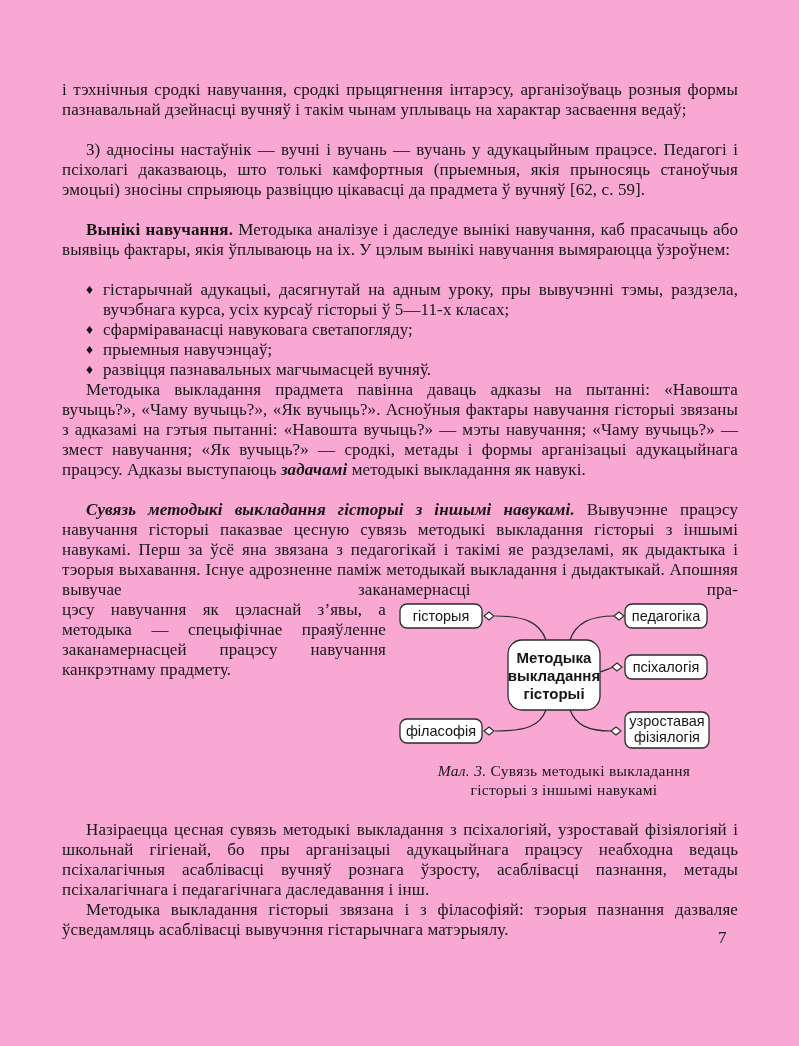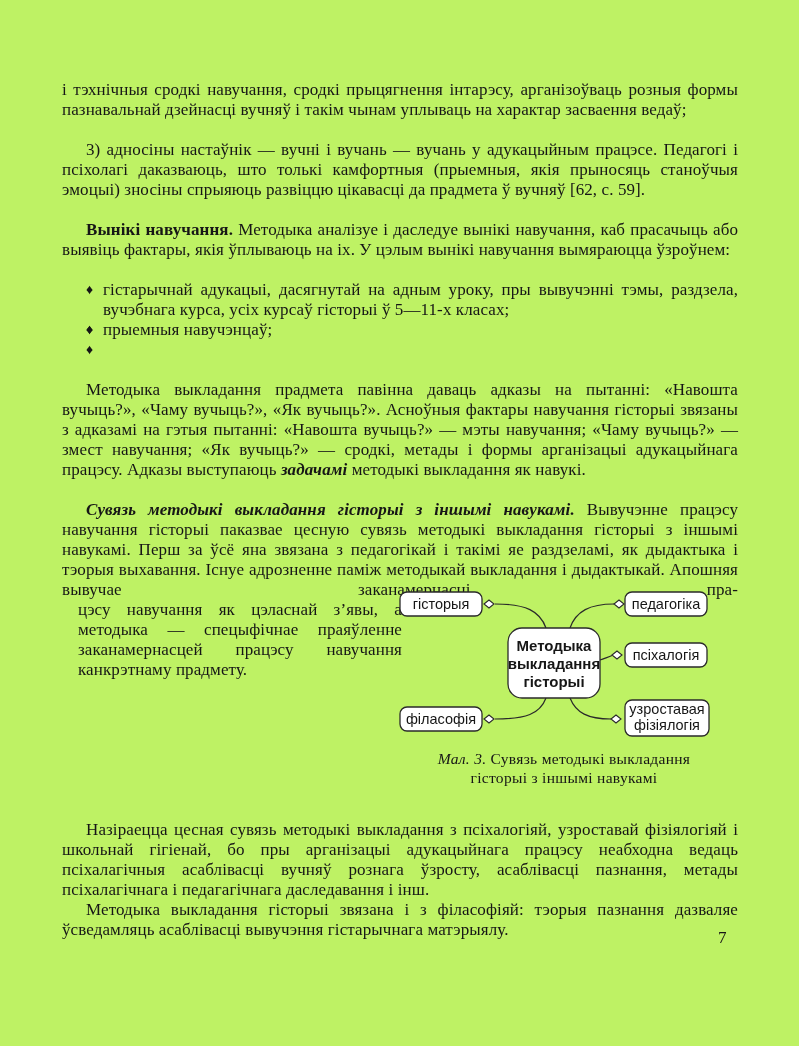--- a/index.html
+++ b/index.html
@@ -1,44 +1,44 @@
 <!DOCTYPE html>
 <html><head>
 <meta charset="utf-8">
 <style>
   html,body { margin:0; padding:0; background:#ffffff; }
   .page {
-    position:relative; width:799px; height:1046px; background:#bef264;
+    position:relative; width:799px; height:1046px; background:#f9a8d4;
     font-family:"Liberation Serif","DejaVu Serif",serif;
     color:#161616; overflow:hidden;
   }
   .content { position:absolute; left:62px; top:80px; width:676px; }
   .content p, .content li {
     margin:0; font-size:17px; line-height:20px; text-align:justify;
     letter-spacing:0.1px;
   }
-  .slot { position:absolute; left:0; width:676px;margin-left:16px; }
+  .slot { position:absolute; left:0; width:676px; }
   .p1 { top:0; }
   .p2 { top:60px; }
   .p3 { top:140px; }
   .bullets { top:200px; }
   .p5 { top:300px; }
   .p6a { top:420px; text-align-last:justify; }
   .narrowcol { top:520px; width:324px; }
   .narrowcol p { width:324px; }
   .p8 { top:740px; }
   .p9 { top:820px; }
   .indent { text-indent:24px; }
   .b { font-weight:bold; }
   .bi { font-weight:bold; font-style:italic; }
   .it { font-style:italic; }
   ul.blist { list-style:none; margin:0; padding:0; }
   ul.blist li { position:relative; padding-left:41px; }
   .blt { position:absolute; left:24px; top:0; font-size:14px; font-style:normal; }
-  .figure { position:absolute; left:326px; top:501px; width:352px; }
+  .figure { position:absolute; left:326px; top:513px; width:352px; }
   .figure svg { display:block; }
   .fig-label { font-family:"Liberation Sans","DejaVu Sans",sans-serif; font-size:14.5px; fill:#161616; }
   .fig-center { font-family:"Liberation Sans","DejaVu Sans",sans-serif; font-size:15px; font-weight:bold; fill:#161616; }
   .fig-box { fill:#ffffff; stroke:#2a2a2a; stroke-width:1.3; }
   .fig-line { fill:none; stroke:#2a2a2a; stroke-width:1.2; }
   .fig-diamond { fill:#ffffff; stroke:#2a2a2a; stroke-width:1.1; }
   .caption {
     padding:0 36px; text-align:center;
     font-size:15.5px; line-height:19px; letter-spacing:0.3px;
   }
@@ -62,27 +62,29 @@
       <span class="b">Вынікі навучання.</span><span> Методыка аналізуе і даследуе вынікі навучання, каб прасачыць або выявіць фактары, якія ўплываюць на іх. У цэлым вынікі навучання вымяраюцца ўзроўнем:</span>
     </p>
 
     <ul class="slot bullets blist">
       <li>
         <span class="blt">♦</span>
         <span>гістарычнай адукацыі, дасягнутай на адным уроку, пры вывучэнні тэмы, раздзела, вучэбнага курса, усіх курсаў гісторыі ў 5—11-х класах;</span>
       </li>
       <li>
         <span class="blt">♦</span>
+        <span>сфарміраванасці навуковага светапогляду;</span>
       </li>
       <li>
         <span class="blt">♦</span>
         <span>прыемныя навучэнцаў;</span>
       </li>
       <li>
         <span class="blt">♦</span>
+        <span>развіцця пазнавальных магчымасцей вучняў.</span>
       </li>
     </ul>
 
     <p class="slot p5 indent">
       <span>Методыка выкладання прадмета павінна даваць адказы на пытанні: «Навошта вучыць?», «Чаму вучыць?», «Як вучыць?». Асноўныя фактары навучання гісторыі звязаны з адказамі на гэтыя пытанні: «Навошта вучыць?» — мэты навучання; «Чаму вучыць?» — змест навучання; «Як вучыць?» — сродкі, метады і формы арганізацыі адукацыйнага працэсу. Адказы выступаюць </span><span class="bi">задачамі</span><span> методыкі выкладання як навукі.</span>
     </p>
 
     <p class="slot p6a indent">
       <span class="bi">Сувязь методыкі выкладання гісторыі з іншымі навукамі.</span><span> Вывучэнне працэсу навучання гісторыі паказвае цесную сувязь методыкі выкладання гісторыі з іншымі навукамі. Перш за ўсё яна звязана з педагогікай і такімі яе раздзеламі, як дыдактыка і тэорыя выхавання. Існуе адрозненне паміж методыкай выкладання і дыдактыкай. Апошняя вывучае заканамернасці пра-</span>
     </p>

